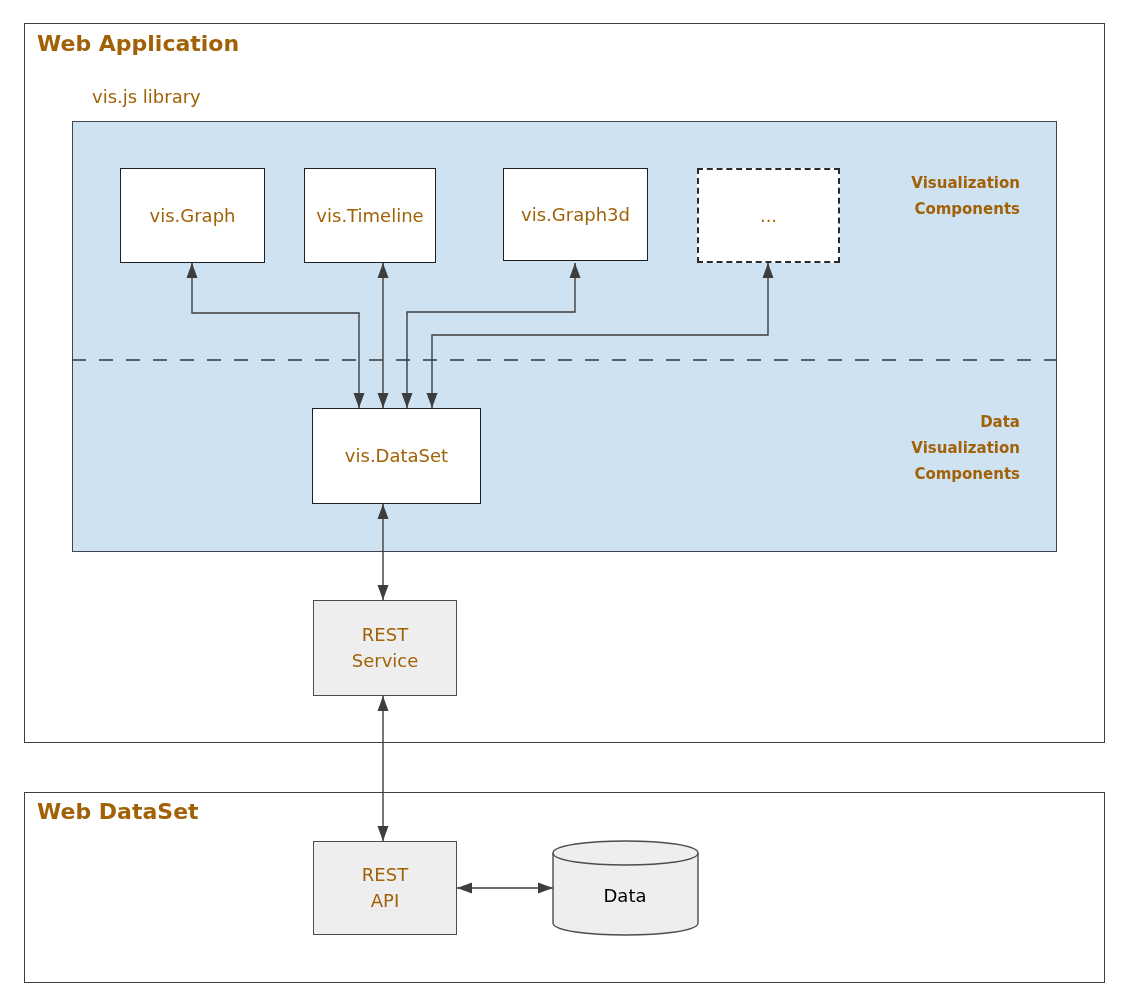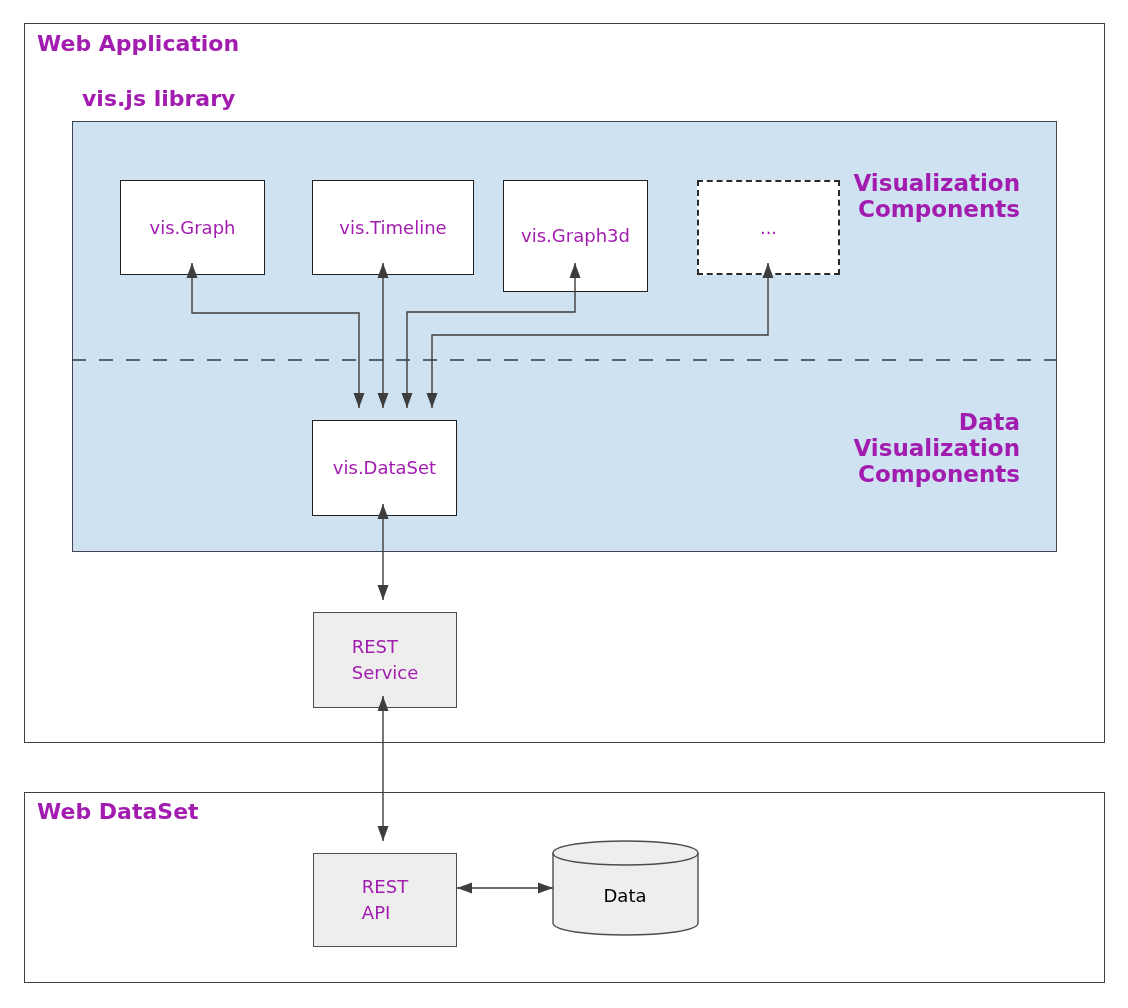--- a/index.html
+++ b/index.html
@@ -1,72 +1,71 @@
 <!DOCTYPE html>
 <html style="--library-fill: #cfe2f1; --node-gray: #eeeeee; --arrow: #3d3d3d;"><head>
 <meta charset="utf-8">
 <style>
   html,body { margin:0; padding:0; background:#ffffff; }
   .canvas {
     position:relative;
     width:1128px; height:1008px;
     background:#ffffff;
     font-family:"DejaVu Sans","Liberation Sans",sans-serif;
-    color:#a21caf;
+    color:#a16207;
     overflow:hidden;
   }
   .outer-box {
     position:absolute;
     border:1.5px solid #3f3f3f;
     background:transparent;
     box-sizing:border-box;
   }
   .box-webapp  { left:24px; top:23px;  width:1081px; height:720px; }
   .box-websvc  { left:24px; top:792px; width:1081px; height:191px; }
   .outer-title {
     position:absolute;
     font-size:22px; font-weight:bold; white-space:nowrap;
   }
   .title-webapp { left:37px; top:31px; }
   .title-websvc { left:37px; top:799px; }
   .title-library {
-    position:absolute; left:82px; top:86px;
-    font-size:22px; font-weight:bold; white-space:nowrap;
+    position:absolute; left:92px; top:86px;
+    font-size:18px; font-weight:normal; white-space:nowrap;
   }
   .library-box {
     position:absolute; left:72px; top:121px; width:985px; height:431px;
     background:var(--library-fill,#cfe2f1);
     border:1.5px solid #41464e;
     box-sizing:border-box;
   }
   .node {
     position:absolute;
     display:flex; align-items:center; justify-content:center;
-    text-align:left;
+    text-align:center;
     font-size:18px; line-height:26px;
     background:#ffffff;
     border:1.5px solid #1f1f1f;
     box-sizing:border-box;
-    margin-top:12px;
   }
   .node-graph    { left:120px; top:168px; width:145px; height:95px; }
-  .node-timeline { left:312px; top:168px; width:162px; height:95px; }
-  .node-graph3d  { left:503px; top:168px; width:145px; height:112px; }
+  .node-timeline { left:304px; top:168px; width:132px; height:95px; }
+  .node-graph3d  { left:503px; top:168px; width:145px; height:93px; }
   .node-more     { left:697px; top:168px; width:143px; height:95px; border:2px dashed #2a2a2a; }
-  .node-dataset  { left:312px; top:408px; width:145px; height:96px; }
+  .node-dataset  { left:312px; top:408px; width:169px; height:96px; }
   .node-gray {
     background:var(--node-gray,#eeeeee);
     border:1.5px solid #4d4d4d;
   }
   .node-restclient { left:313px; top:600px; width:144px; height:96px; }
   .node-restapi    { left:313px; top:841px; width:144px; height:94px; }
   .side-label {
     position:absolute; left:820px; width:200px;
     text-align:right;
-    font-size:23px; font-weight:bold; line-height:26px;
+    font-size:15px; font-weight:bold; line-height:26px;
   }
   .label-viz  { top:170px; }
   .label-data { top:409px; }
   .overlay {
     position:absolute; left:0; top:0; width:1128px; height:1008px;
     pointer-events:none;
   }
   .connector { stroke:var(--arrow,#3d3d3d); stroke-width:1.4; fill:none; }
   .sep-line  { stroke:#33383f; stroke-width:1.4; stroke-dasharray:14 13; fill:none; }
   .arrowhead { fill:var(--arrow,#3d3d3d); stroke:none; }

